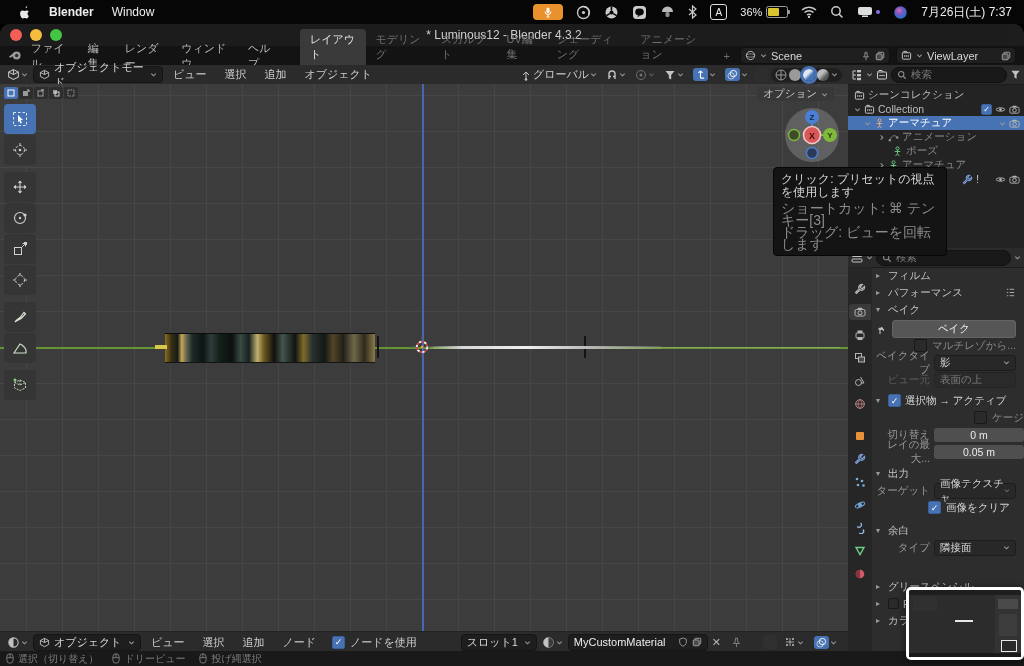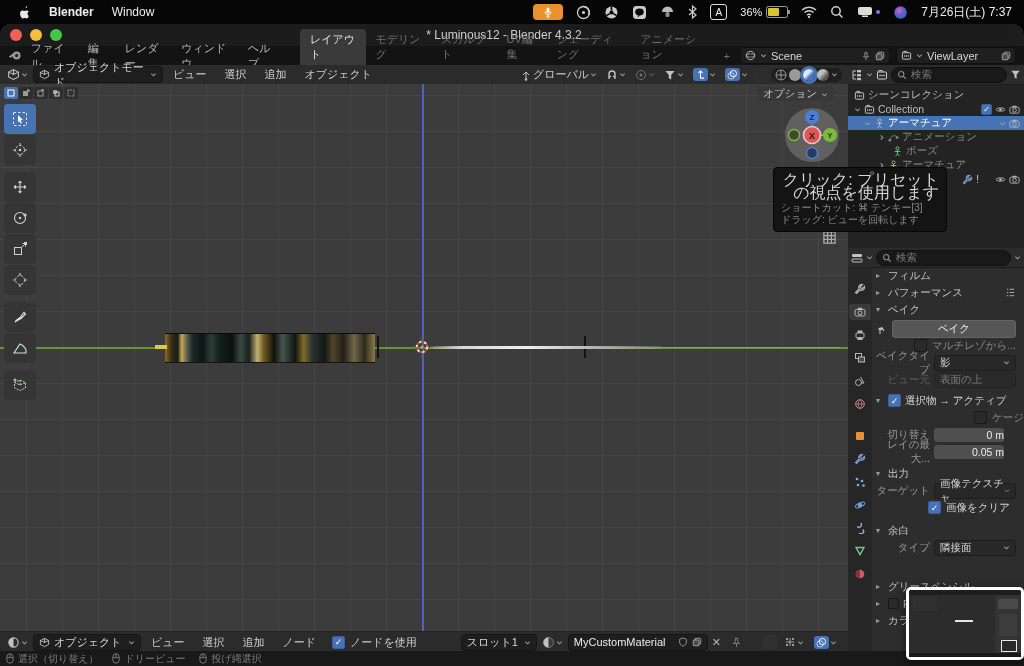--- a/index.html
+++ b/index.html
@@ -45,43 +45,43 @@
   
   #viewport{position:absolute;top:84px;left:0;width:848px;height:547px;background:#3c3c3c;overflow:hidden;
     background-image:linear-gradient(#464646 1px,transparent 1px),linear-gradient(90deg,#464646 1px,transparent 1px);
     background-size:36px 36px;background-position:26px 11px;}
   .ovtext{font-size:10.5px;color:#cfcfcf;line-height:14px;}
   .toolbtn{width:32px;height:30px;background:#353535;border-radius:4px;display:flex;align-items:center;justify-content:center;margin-bottom:1px;}
   .toolbtn.active{background:#4772b3;}
   .selmode{width:14px;height:12px;background:#2e2e2e;border-radius:2px;margin-right:1px;display:flex;align-items:center;justify-content:center;}
   .selmode.active{background:#4772b3;}
   #tooltip{position:absolute;left:773px;top:167px;width:158px;background:#141414;border:1px solid #060606;border-radius:4px;padding:5px 7px;z-index:20;}
-  #tooltip .t1{font-size:16px;color:#d8d8d8;line-height:13px;text-align:right;}
-  #tooltip .t2{font-size:10px;color:#8b8b8b;line-height:12px;}
+  #tooltip .t1{font-size:12px;color:#d8d8d8;line-height:13px;}
+  #tooltip .t2{font-size:14px;color:#8b8b8b;line-height:12px;}
   .optbtn{background:#383838;border-radius:3px;height:14px;display:flex;align-items:center;gap:4px;padding:0 6px;font-size:10.5px;color:#cccccc;}
   
   #outliner{position:absolute;top:65px;left:848px;width:176px;height:183px;background:#232323;font-size:10.5px;color:#bdbdbd;}
   .rphead{height:19px;background:#2b2b2b;display:flex;align-items:center;gap:3px;padding:0 3px;border-bottom:1px solid #1c1c1c;}
   .search{flex:1;background:#191919;border:1px solid #111;border-radius:8px;height:14px;display:flex;align-items:center;gap:4px;padding:0 5px;color:#7a7a7a;}
   .orow{height:14px;display:flex;align-items:center;gap:3px;padding-left:6px;}
   .orow .sp{flex:1;}
   .orow.sel{background:#4772b3;color:#fff;}
   .dim{color:#8a8a8a;}
   #props{position:absolute;top:248px;left:848px;width:176px;height:405px;background:#2d2d2d;font-size:10.5px;color:#bdbdbd;}
   #ptabs{position:absolute;top:19px;left:0;width:24px;height:386px;background:#262626;display:flex;flex-direction:column;align-items:center;padding-top:14px;gap:7px;}
   .ptab{width:22px;height:16px;display:flex;align-items:center;justify-content:center;border-radius:3px 0 0 3px;}
   .ptab.active{background:#3a3a3a;}
   #pbody{position:absolute;top:19px;left:24px;width:152px;height:386px;}
   .phead{display:flex;align-items:center;gap:4px;height:17px;color:#c4c4c4;padding-left:4px;}
   .arr{font-size:8px;color:#9a9a9a;width:8px;}
   .prow{display:flex;align-items:center;height:17px;gap:4px;}
   .plabel{width:58px;text-align:right;color:#989898;flex:none;}
   .pdd{flex:1;background:#282828;border:1px solid #1d1d1d;border-radius:3px;height:14px;display:flex;align-items:center;padding:0 5px;color:#d6d6d6;margin-right:8px;}
   .pdd .sp{flex:1;}
-  .pfield{flex:1;background:#4f4f4f;border-radius:3px;height:14px;display:flex;align-items:center;justify-content:flex-end;color:#ececec;margin-right:20px;}
+  .pfield{flex:1;background:#4f4f4f;border-radius:3px;height:14px;display:flex;align-items:center;justify-content:center;color:#ececec;margin-right:0;}
   .cb{width:11px;height:11px;border-radius:2px;background:#2a2a2a;border:1px solid #191919;flex:none;display:flex;align-items:center;justify-content:center;font-size:9px;color:#fff;}
   .cb.on{background:#4772b3;border-color:#3a5f99;}
   .bakebtn{flex:1;background:#565656;border:1px solid #646464;border-radius:3px;height:16px;display:flex;align-items:center;justify-content:center;color:#efefef;margin-right:8px;}
   
   #shbar{position:absolute;top:631px;left:0;width:848px;height:20px;background:#2b2b2b;display:flex;align-items:center;font-size:11px;color:#cfcfcf;gap:2px;border-top:1px solid #222;}
   #statusbar{position:absolute;top:651px;left:0;width:1024px;height:15px;background:#191919;display:flex;align-items:center;gap:14px;padding-left:6px;font-size:10px;color:#7d7d7d;}
   .sitem{display:flex;align-items:center;gap:4px;}
   
   #preview{position:absolute;left:906px;top:587px;width:112px;height:67px;background:#2c2c2c;border:3px solid #fff;border-radius:5px;z-index:60;box-shadow:0 2px 8px rgba(0,0,0,.5);}
   

